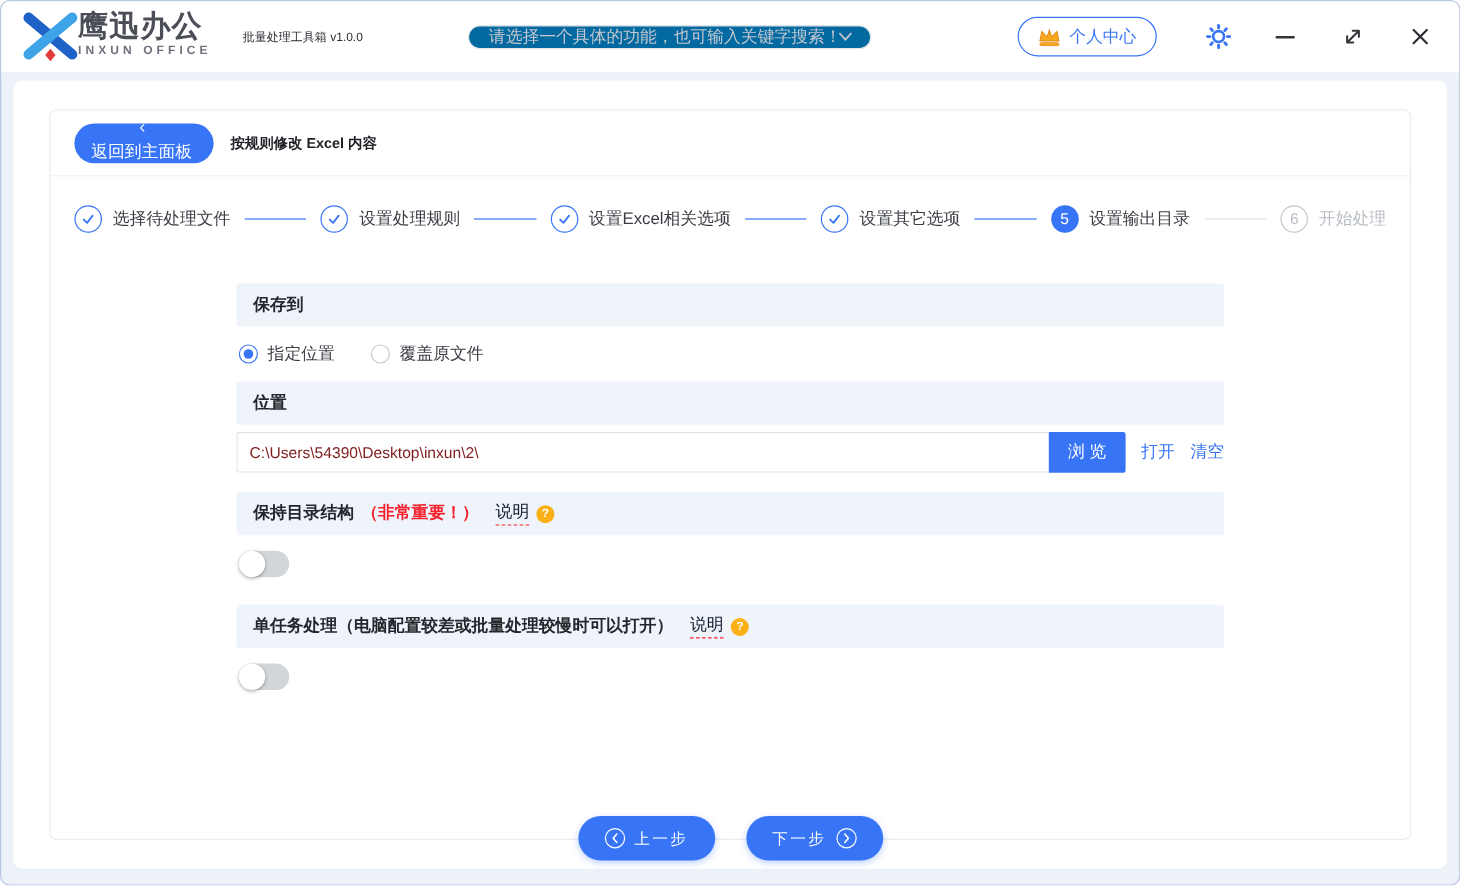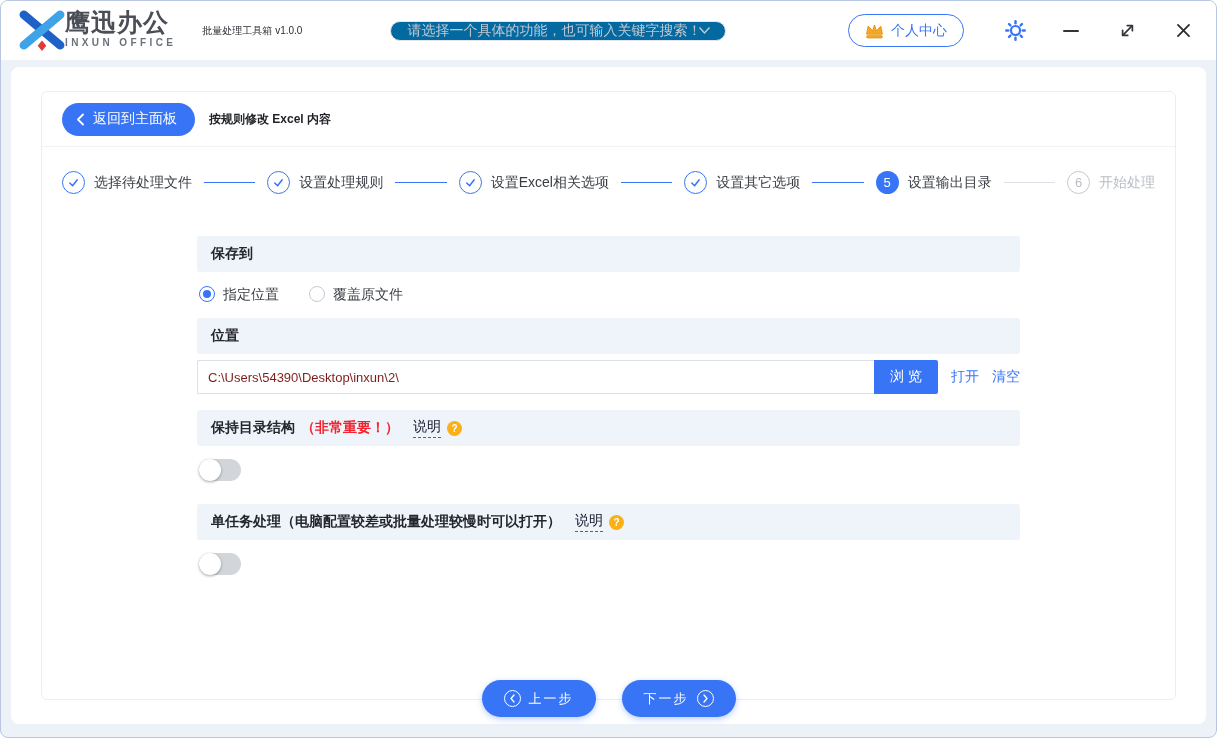--- a/index.html
+++ b/index.html
@@ -45,21 +45,21 @@
   .card {
     margin:24px 30px 0 30px; border:1px solid #e9edf4; border-radius:6px;
     height:609px; position:relative; background:#fff;
   }
   .card-header {
     height:55px; display:flex; align-items:center; padding:0 20px;
     border-bottom:1px solid #f0f2f7;
   }
   .back-btn {
     height:33px; background:#3875f6; border-radius:17px; color:#fff; font-size:14px;
-    display:flex; align-items:center; gap:8px; padding:0 18px 0 14px; cursor:pointer; border:none;
+    display:flex; align-items:center; gap:8px; padding:0 18px 0 14px; cursor:pointer; border:none;flex-direction:column;
   }
   .page-title { font-size:12px; font-weight:bold; color:#1f2126; margin-left:14px; }
   
   .steps { display:flex; align-items:center; padding:24px 20px 16px 20px; }
   .step { display:flex; align-items:center; gap:9px; cursor:pointer; }
   .step-circle {
     width:23px; height:23px; border-radius:50%; display:flex; align-items:center; justify-content:center;
     flex-shrink:0; font-size:13px;
   }
   .step.done .step-circle { border:1px solid #3875f6; background:#fff; }
@@ -69,21 +69,21 @@
   .step.pending .step-label { color:#b9bdc6; }
   .step-line { flex:1; height:1px; background:#3875f6; margin:0 12px; min-width:28px; }
   .step-line.gray { background:#dde0e6; }
   
   .form { width:823px; margin:26px auto 0 auto; }
   .bar {
     height:36px; background:#eff3fa; border-radius:3px; display:flex; align-items:center;
     padding:0 14px; font-size:14px; font-weight:bold; color:#24262b; gap:6px;
   }
   .radio-row { display:flex; align-items:center; height:46px; gap:30px; padding-left:2px; }
-  .radio { display:flex; align-items:flex-start; gap:8px; cursor:pointer; font-size:14px; color:#3a3d44; }
+  .radio { display:flex; align-items:center; gap:8px; cursor:pointer; font-size:14px; color:#3a3d44; }
   .radio-dot { width:16px; height:16px; border-radius:50%; border:1.5px solid #c6cad2; background:#fff;
     display:flex; align-items:center; justify-content:center; flex-shrink:0; }
   .radio.selected .radio-dot { border-color:#3875f6; }
   .radio.selected .radio-dot::after { content:""; width:8px; height:8px; border-radius:50%; background:#3875f6; }
   .path-row { display:flex; align-items:center; margin:6px 0 16px 0; }
   .path-input {
     flex:1; height:34px; border:1px solid #dcdfe6; border-right:none; border-radius:2px 0 0 2px;
     padding:0 10px; font-size:13px; color:#7f1d1d; font-family:inherit; outline:none; background:#fff;
   }
   .browse-btn {

